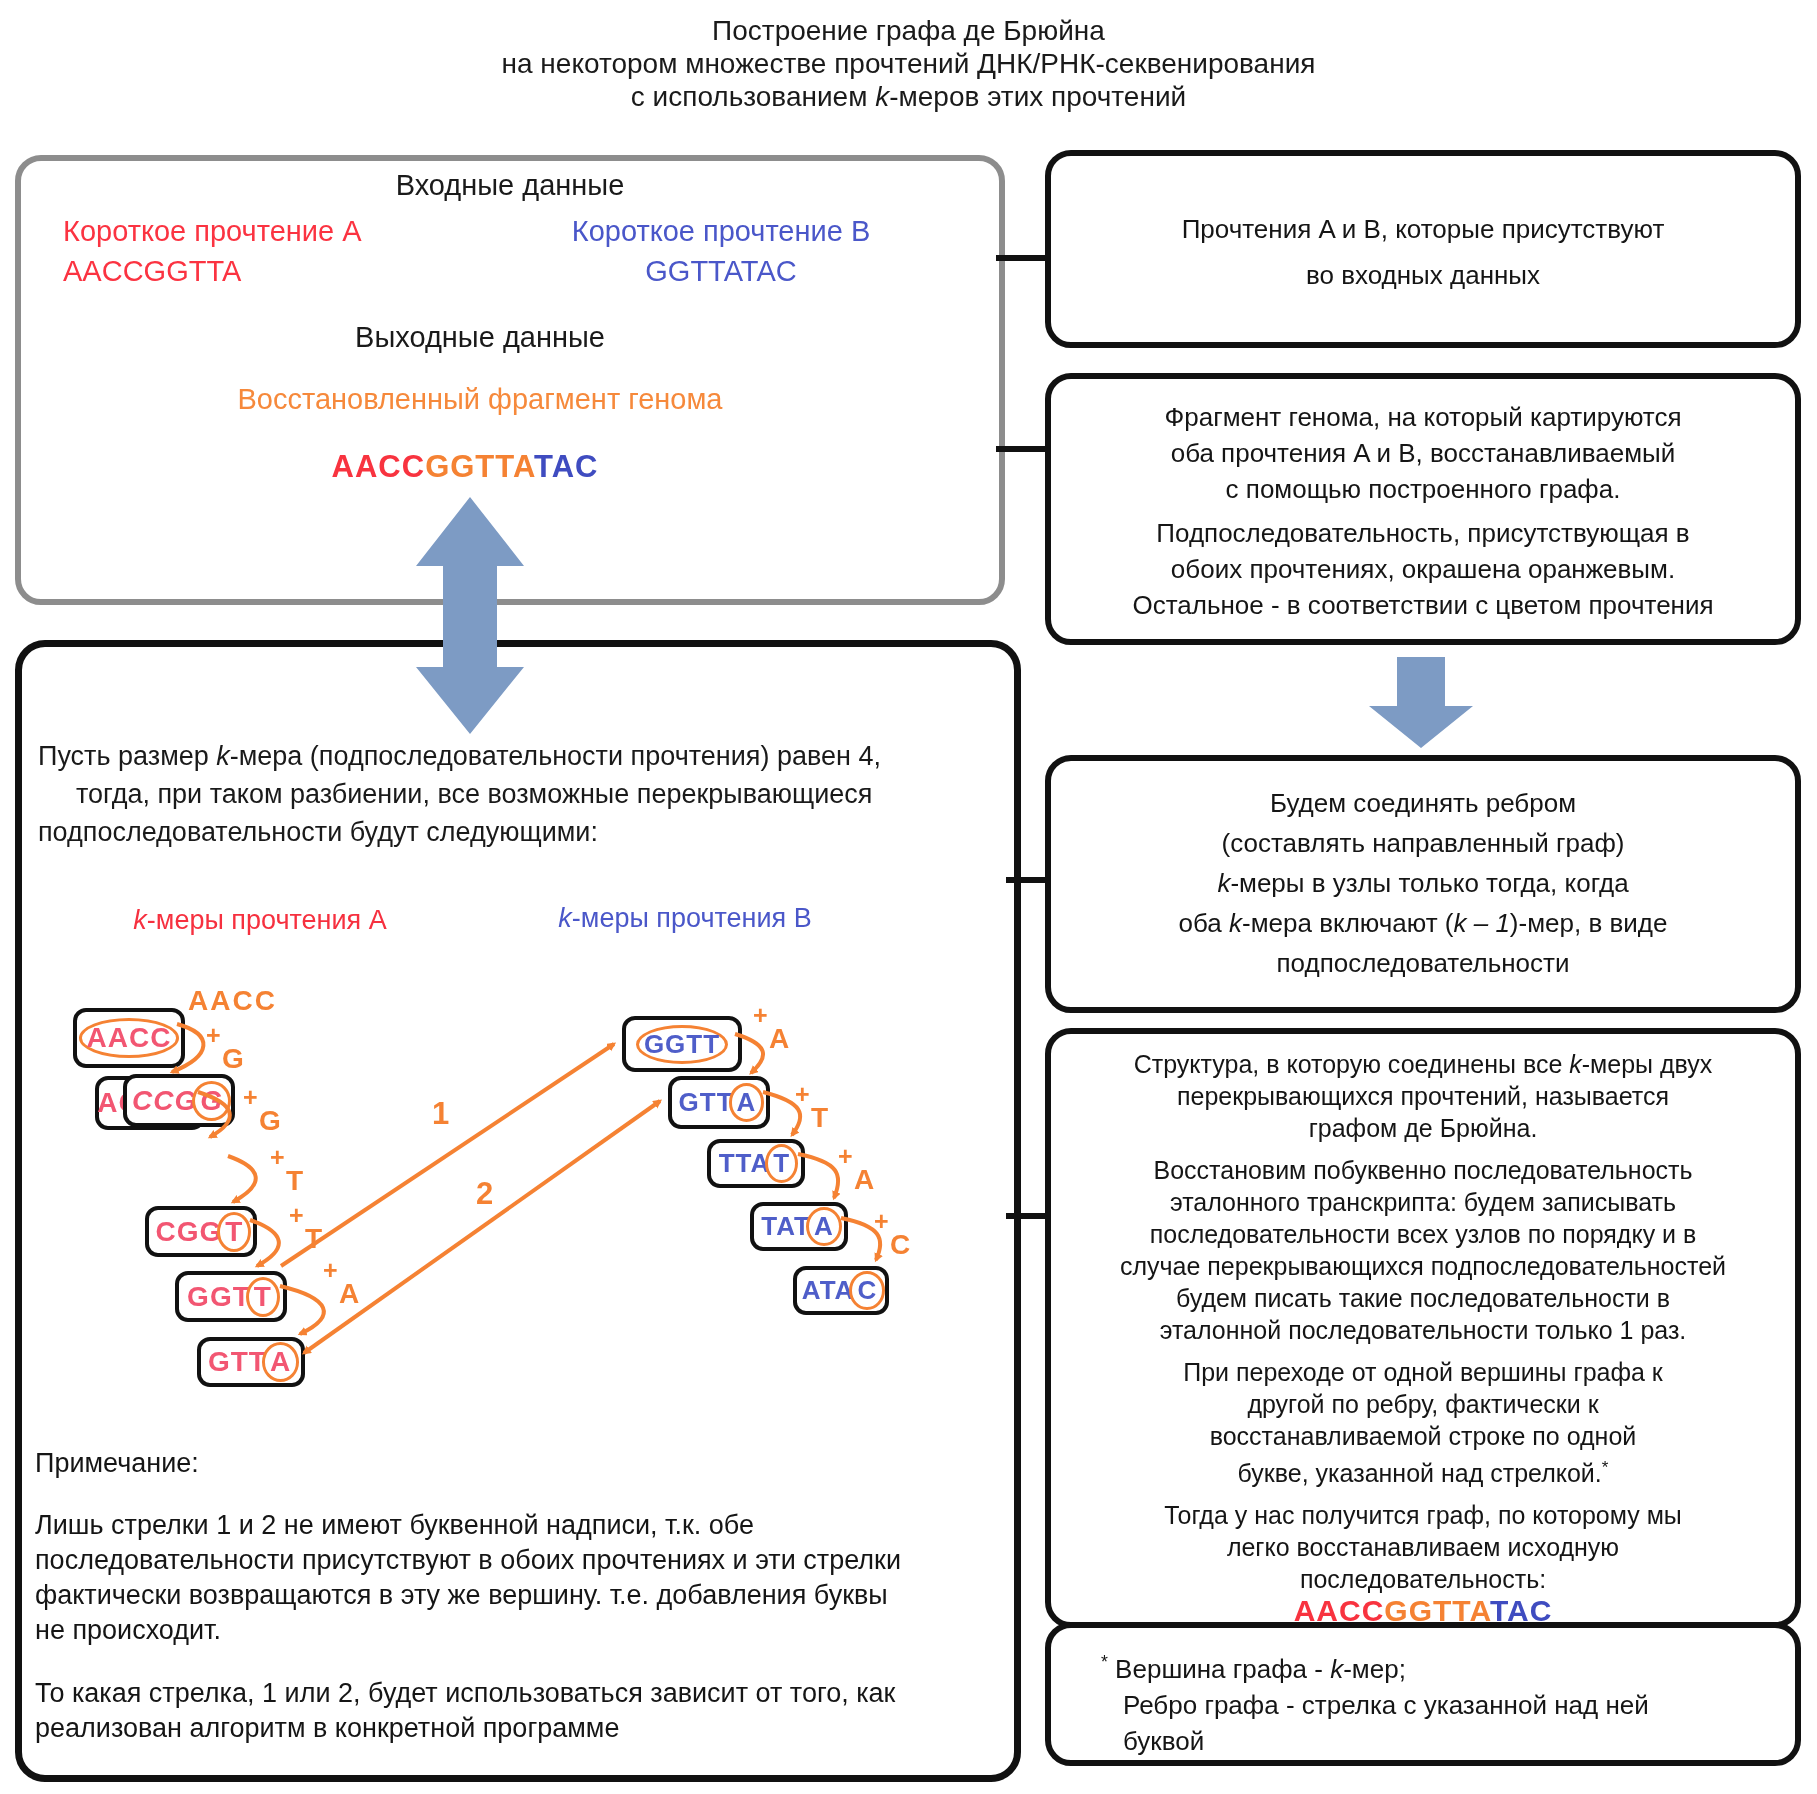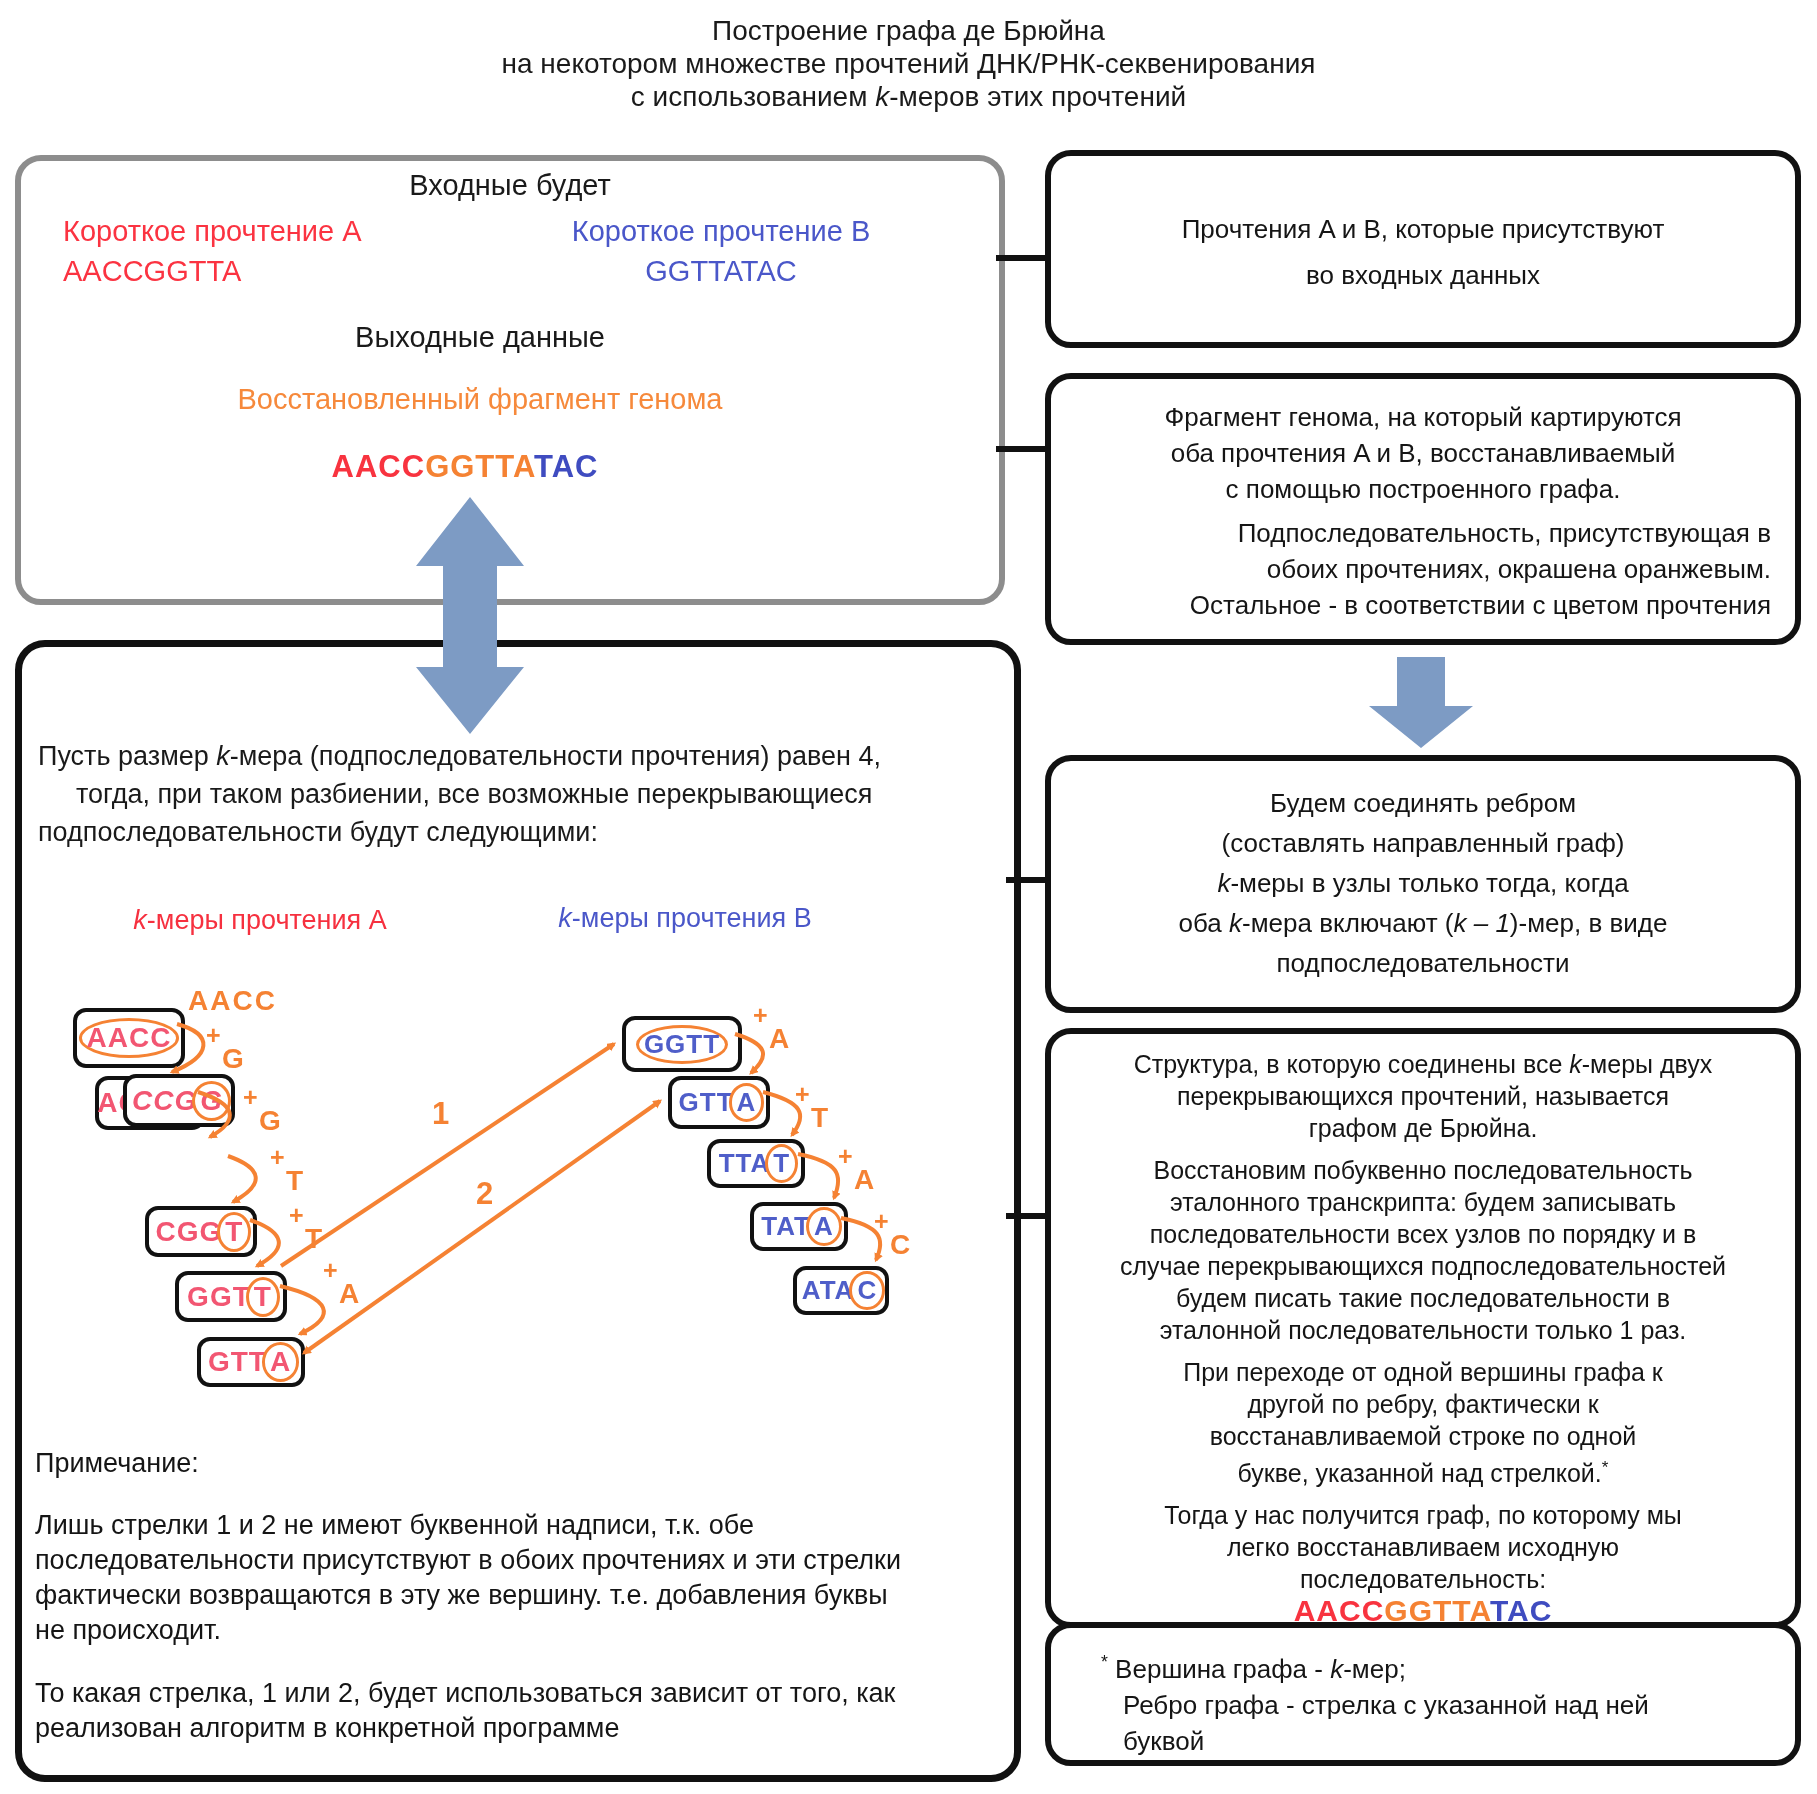--- a/index.html
+++ b/index.html
@@ -20,21 +20,21 @@
   
   .inh{font-size:29px;color:#1a1a1a;}
   .reada{color:#fb3341;font-size:29px;line-height:40px;}
   .readb{color:#4a57c9;font-size:29px;line-height:40px;text-align:center;}
   .orangeh{color:#f6893b;font-size:29px;}
   .seqline{font-size:31px;font-weight:600;letter-spacing:1px;}
   .sq.r{color:#f8333f;} .sq.o{color:#f58233;} .sq.b{color:#3f4cc0;}
   
   .r1t{line-height:46px;padding-top:50px;text-align:center;}
   .p-c{text-align:center;line-height:36px;}
-  .p-l{text-align:right;line-height:36px;}
+  .p-l{text-align:center;line-height:36px;}
   #rbox2{padding:20px 24px 0 24px;box-sizing:border-box;}
   #rbox3{padding-top:22px;box-sizing:border-box;line-height:40px;text-align:center;}
   #rbox4{padding:14px 20px 0 20px;box-sizing:border-box;font-size:25px;line-height:32px;}
   #rbox4 .par{margin-bottom:10px;}
   #rbox4 .bigseq{font-size:30px;font-weight:600;letter-spacing:1px;text-align:center;}
   #rbox5{padding:16px 20px 0 72px;box-sizing:border-box;line-height:36px;}
   .hang{margin-left:-22px;}
   
   .intro{font-size:27px;line-height:38px;color:#1a1a1a;}
   .kml{font-size:27px;}
@@ -58,21 +58,21 @@
 </head>
 <body>
 
 <div class="abs" id="title">
   <div>Построение графа де Брюйна</div>
   <div>на некотором множестве прочтений ДНК/РНК-секвенирования</div>
   <div><span>с использованием </span><span class="it">k</span><span>-меров этих прочтений</span></div>
 </div>
 
 <div class="abs gbox" style="left:15px;top:155px;width:978px;height:438px;">
-  <div class="abs ctr inh" style="left:0;right:0;top:8px;">Входные будет</div>
+  <div class="abs ctr inh" style="left:0;right:0;top:8px;">Входные данные</div>
   <div class="abs reada" style="left:42px;top:50px;">
     <div>Короткое прочтение A</div>
     <div>AACCGGTTA</div>
   </div>
   <div class="abs readb" style="left:500px;top:50px;width:400px;">
     <div>Короткое прочтение B</div>
     <div>GGTTATAC</div>
   </div>
   <div class="abs ctr inh" style="left:0;right:60px;top:160px;">Выходные данные</div>
   <div class="abs ctr orangeh" style="left:0;right:60px;top:222px;">Восстановленный фрагмент генома</div>

